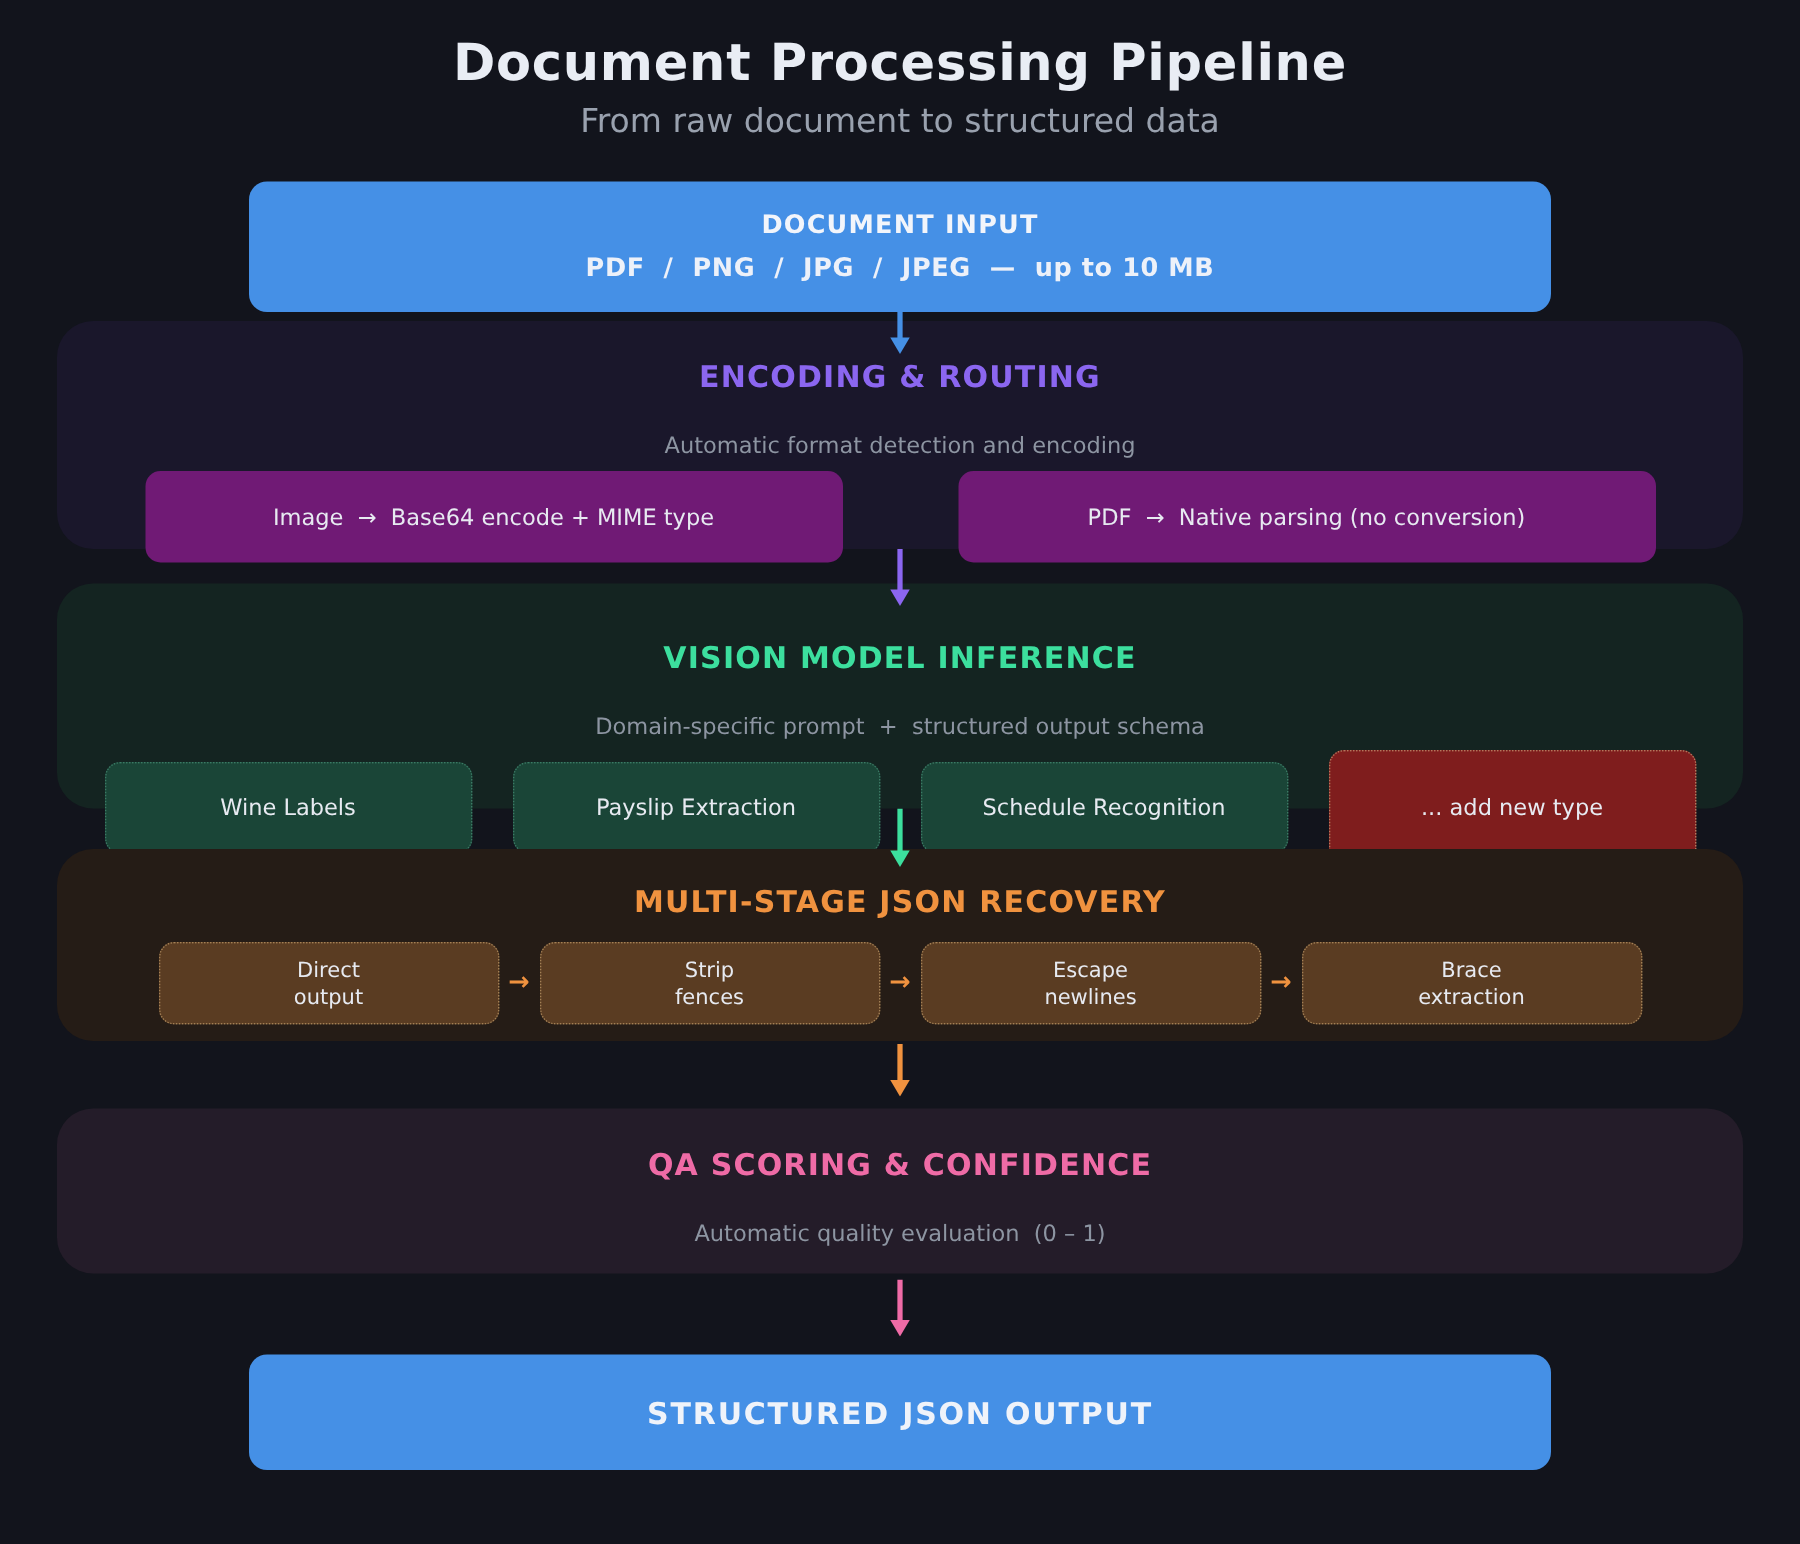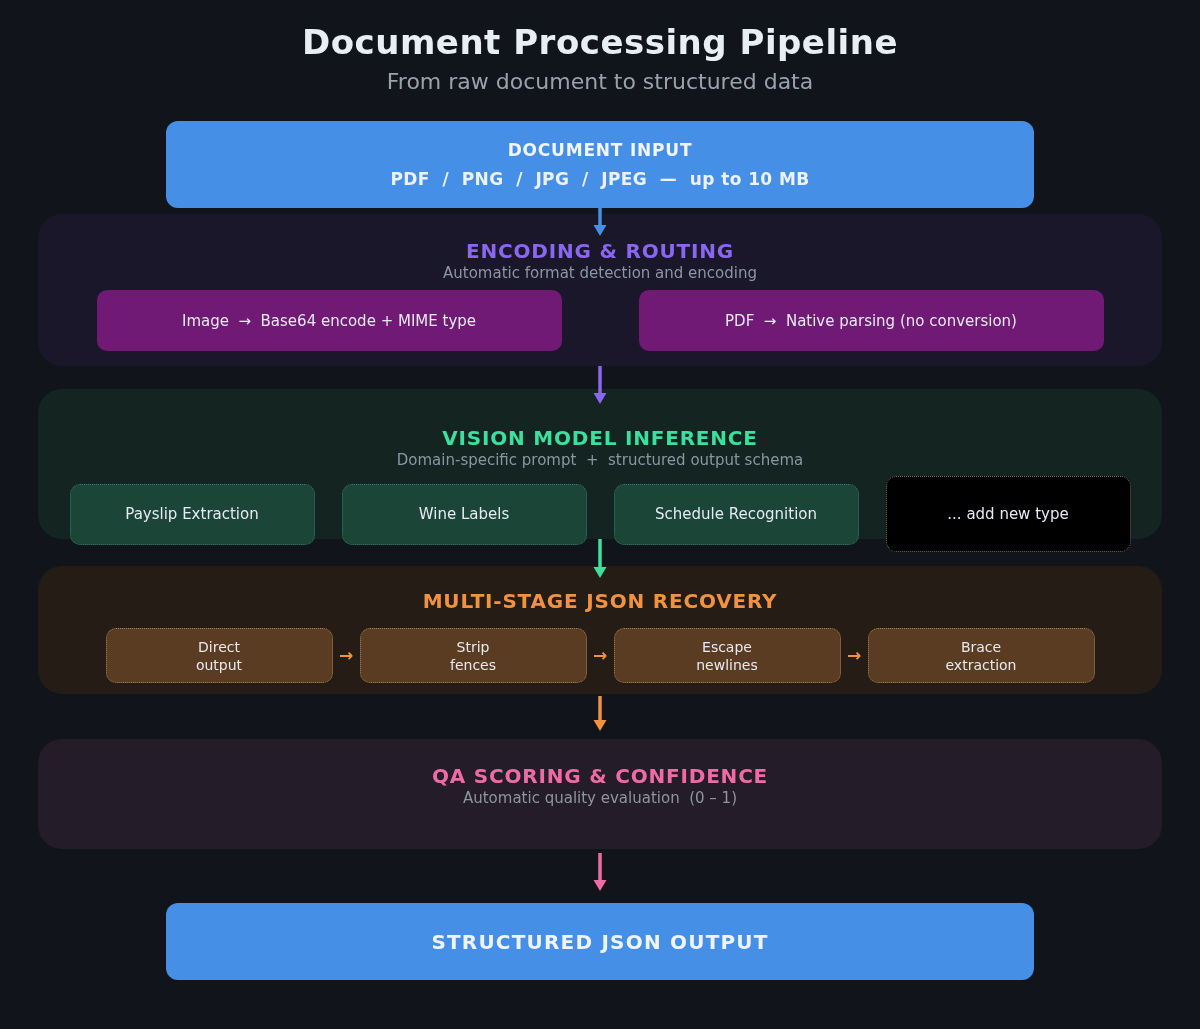--- a/index.html
+++ b/index.html
@@ -46,21 +46,21 @@
   
   .stage {
     width: 1124px; border-radius: 24px;
     display: flex; flex-direction: column; align-items: center;
   }
   .stage-title {
     font-size: 20px; line-height: 26px; font-weight: 700; letter-spacing: 0.8px;
     text-align: center; white-space: pre-wrap;
   }
   .stage-sub {
-    margin-top: 0; font-size: 15px; line-height: 19px;
+    margin-top: 24px; font-size: 15px; line-height: 19px;
     color: #8d95a2; text-align: center; white-space: pre-wrap;
   }
   .stage-encoding { height: 152px; padding-top: 24px; background: #1a172b; }
   .t-purple { color: #8b66f0; }
   .stage-vision { height: 150px; padding-top: 36px; background: #142421; }
   .t-green { color: #3cdf9e; }
   .stage-recovery { height: 128px; padding-top: 22px; background: #251c16; }
   .t-orange { color: #f0923f; }
   .stage-qa { height: 110px; padding-top: 24px; background: #241c29; }
   .t-pink { color: #ef6ba6; }
@@ -74,21 +74,21 @@
     text-align: center; white-space: pre-wrap;
   }
   .chip-purple { width: 465px; height: 61px; background: #701a75; }
 
   .vis-row { margin-top: 6px; gap: 27px; }
   .chip-green {
     width: 245px; height: 61px; background: #1a4537;
     border: 1px dotted rgba(120, 220, 185, 0.35);
   }
   .chip-add {
-    width: 245px; height: 76px; background: #000000;
+    width: 245px; height: 76px; background: #7f1d1d;
     border: 1px dotted rgba(225, 195, 145, 0.55);
   }
 
   .rec-row { margin-top: 14px; }
   .chip-brown {
     width: 227px; height: 55px; background: #5a3c22;
     border: 1px dotted rgba(235, 195, 135, 0.5);
     flex-direction: column; font-size: 14px; line-height: 18px;
   }
   .rec-arrow {
@@ -142,24 +142,24 @@
       <line x1="9" y1="0" x2="9" y2="28" stroke="#8b66f0" stroke-width="3.5"></line>
       <path d="M2.5,27 L15.5,27 L9,38 Z" fill="#8b66f0"></path>
     </svg>
   </div>
 
   <section class="stage stage-vision">
     <h2 class="stage-title t-green">VISION MODEL INFERENCE</h2>
     <p class="stage-sub">Domain-specific prompt  +  structured output schema</p>
     <div class="row vis-row">
       <div class="chip chip-green">
+        <span>Wine Labels</span>
+      </div>
+      <div class="chip chip-green">
         <span>Payslip Extraction</span>
-      </div>
-      <div class="chip chip-green">
-        <span>Wine Labels</span>
       </div>
       <div class="chip chip-green">
         <span>Schedule Recognition</span>
       </div>
       <div class="chip chip-add">
         <span>... add new type</span>
       </div>
     </div>
   </section>
 

